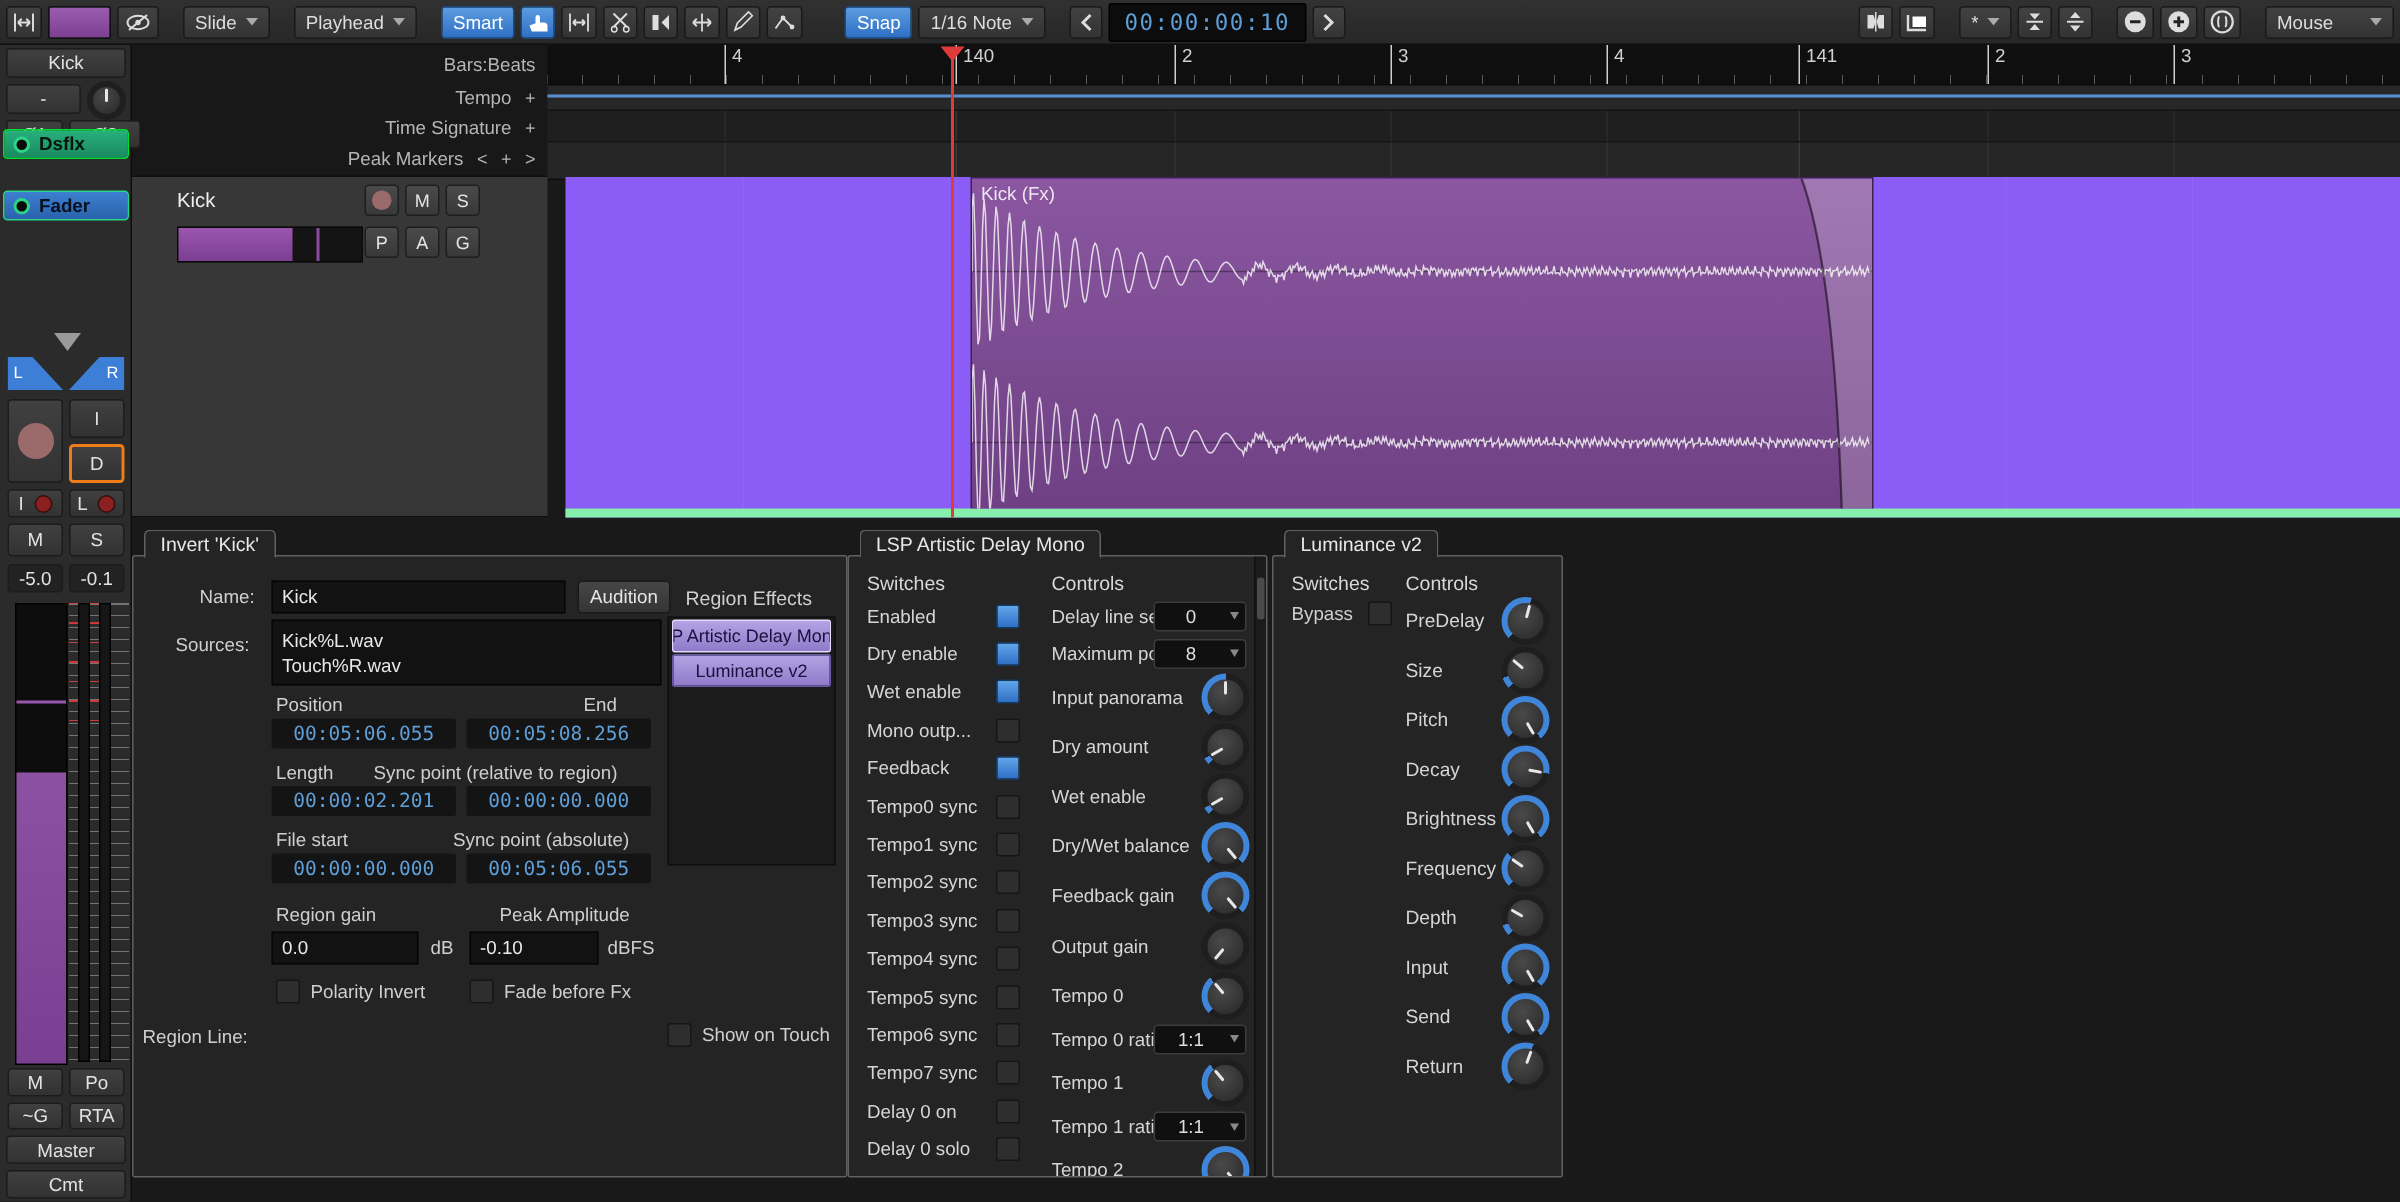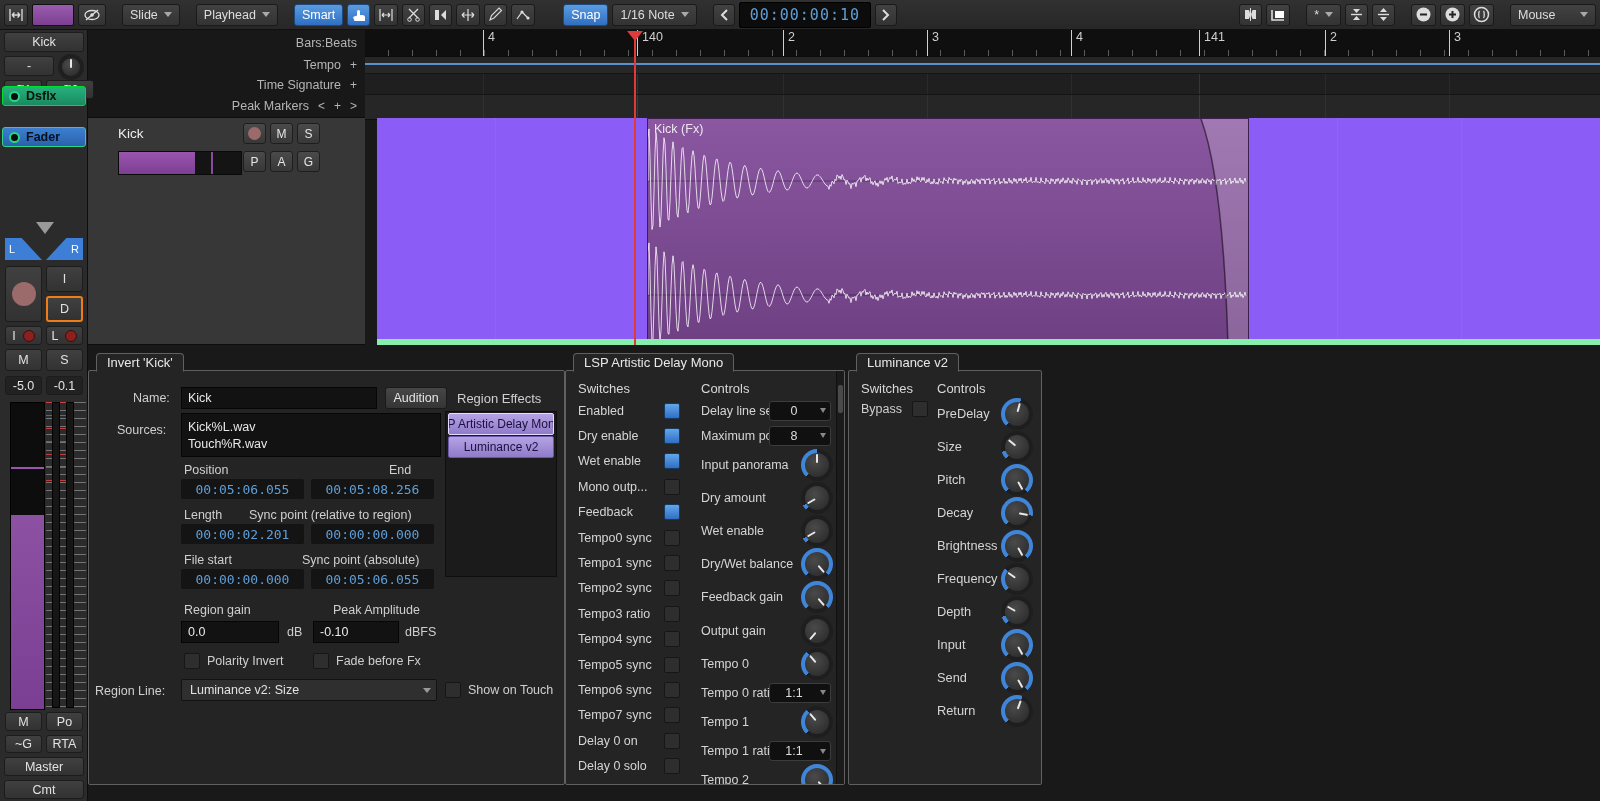--- a/index.html
+++ b/index.html
@@ -524,24 +524,20 @@
   <div class="flabel" style="left:316px;top:254px">dBFS</div>
   <div style="position:absolute;left:95px;top:282px;display:flex;gap:7px;align-items:center">
     <span class="chk"></span>
     <span class="flabel" style="position:static">Polarity Invert</span>
     </div>
   <div style="position:absolute;left:224px;top:282px;display:flex;gap:7px;align-items:center">
     <span class="chk"></span>
     <span class="flabel" style="position:static">Fade before Fx</span>
     </div>
   <div class="flabel" style="left:6px;top:313px">Region Line:</div>
-  <div class="dd" style="left:92px;top:308px;width:256px;height:22px">
-    <span>Luminance v2: Size</span>
-      <span class="caret"></span>
-    </div>
   <div style="position:absolute;left:356px;top:311px;display:flex;gap:7px;align-items:center">
     <span class="chk"></span>
     <span class="flabel" style="position:static">Show on Touch</span>
     </div>
 </div>
 
 <div class="tab" style="left:573px;top:353px"><span>LSP Artistic Delay Mono</span></div>
 <div class="panel" style="left:565px;top:370px;width:280px;height:415px">
   <div class="ghead" style="left:12px;top:10px">Switches</div>
   <div class="ghead" style="left:135px;top:10px">Controls</div>
@@ -573,21 +569,21 @@
     </div>
       <div class="srow">
       <span class="lbl">Tempo1 sync</span>
       <span class="chk"></span>
     </div>
       <div class="srow">
       <span class="lbl">Tempo2 sync</span>
       <span class="chk"></span>
     </div>
       <div class="srow">
-      <span class="lbl">Tempo3 ratio</span>
+      <span class="lbl">Tempo3 sync</span>
       <span class="chk"></span>
     </div>
       <div class="srow">
       <span class="lbl">Tempo4 sync</span>
       <span class="chk"></span>
     </div>
       <div class="srow">
       <span class="lbl">Tempo5 sync</span>
       <span class="chk"></span>
     </div>

